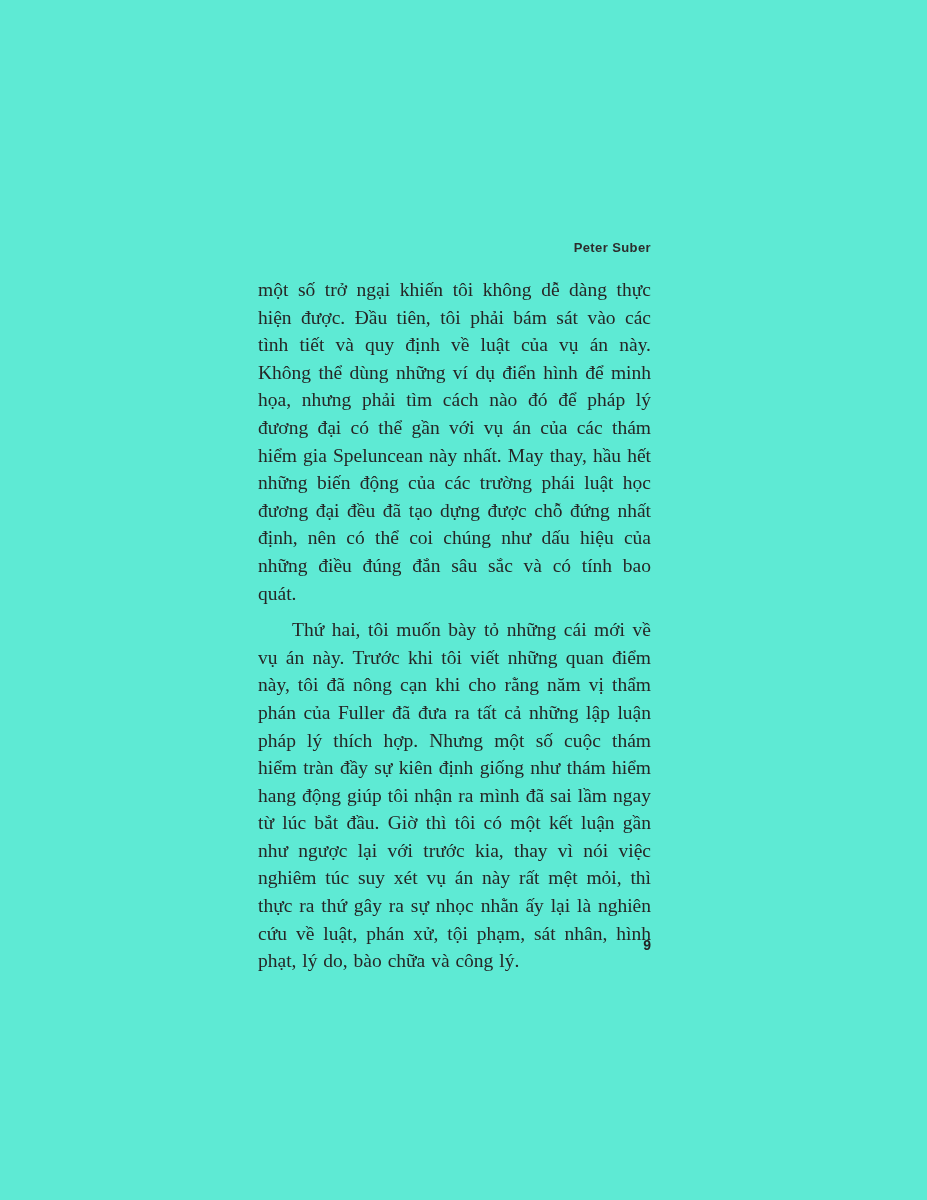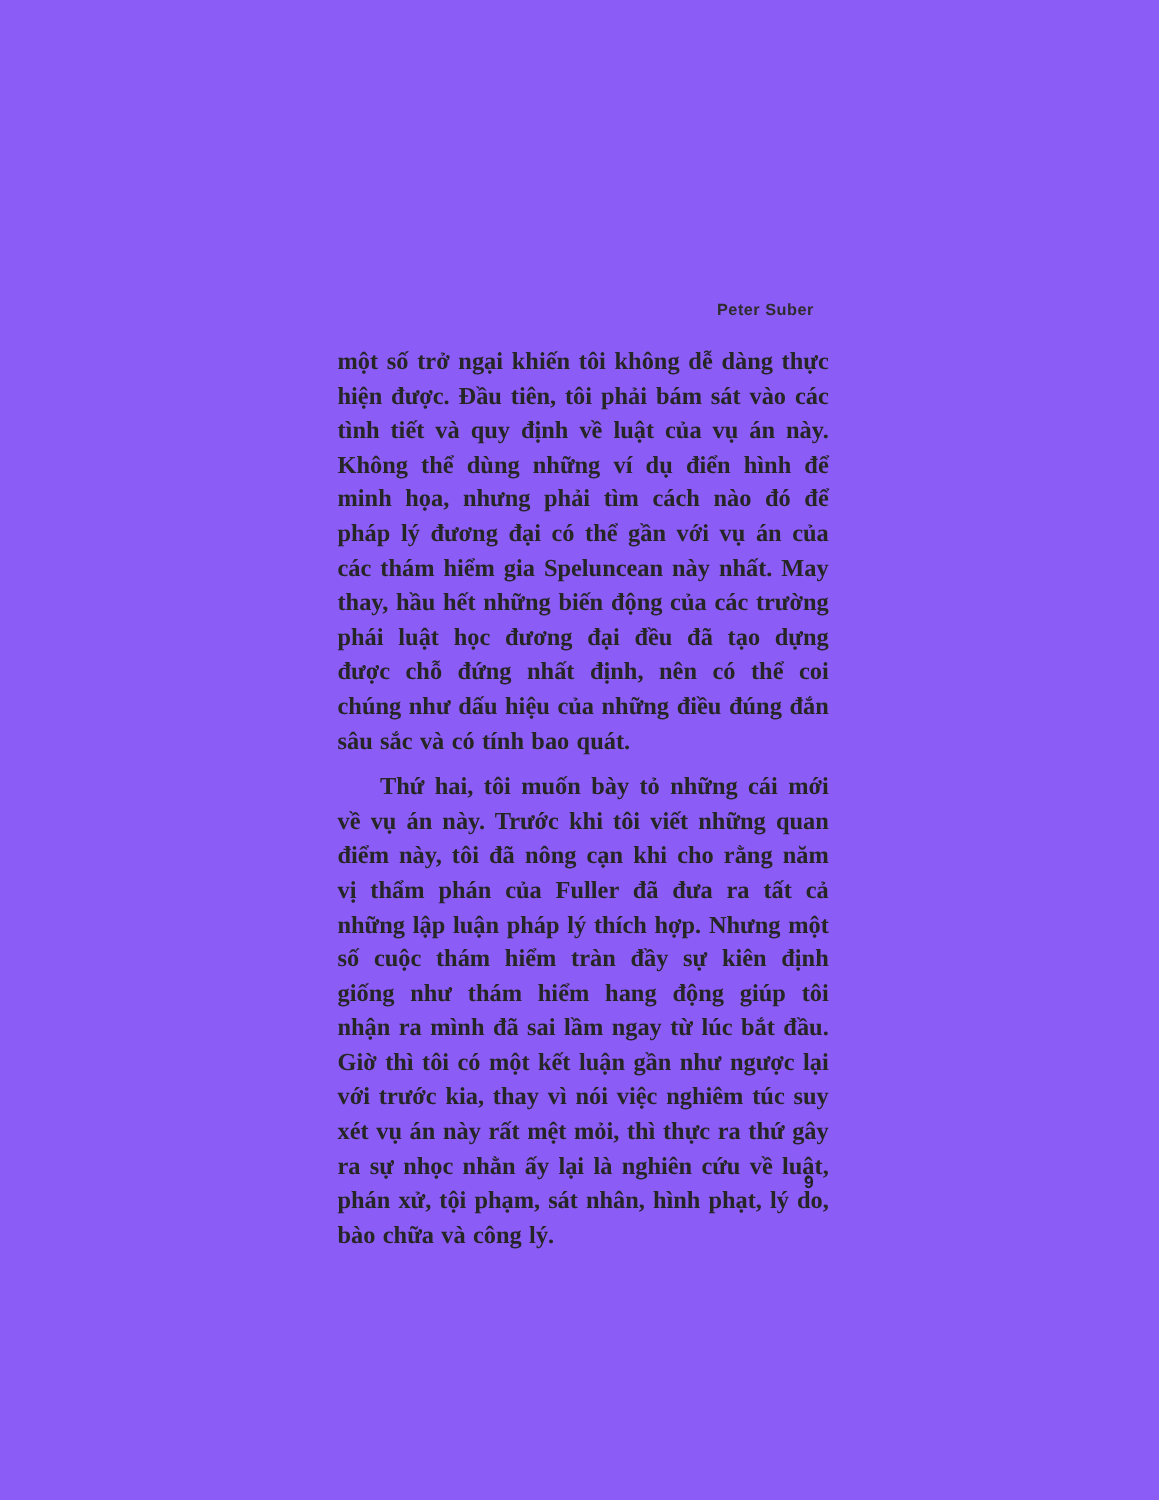--- a/index.html
+++ b/index.html
@@ -4,47 +4,46 @@
 <style>
   html, body {
     margin: 0;
     padding: 0;
     background: #ffffff;
   }
   .page {
     position: relative;
     width: 927px;
     height: 1200px;
-    background: #8b5cf6;
+    background: #5eead4;
     overflow: hidden;
     font-family: "Liberation Serif", serif;
   }
   .running-header {
     position: absolute;
     left: 258px;
     top: 240px;
     width: 393px;
     text-align: right;
     font-family: "Liberation Sans", sans-serif;
     font-size: 13px;
     font-weight: 600;
     letter-spacing: 0.4px;
     color: #2d2d2d;
   }
   .text-block {
     position: absolute;
-    left: 270px;
+    left: 258px;
     top: 276px;
     width: 393px;
     color: #262626;
     font-family: "Liberation Serif", serif;
     font-size: 19.5px;
     line-height: 27.6px;
     text-align: justify;
-    font-weight: bold;
   }
   .text-block p {
     margin: 0;
     word-spacing: 1px;
   }
   .text-block p.indented {
     margin-top: 9px;
     text-indent: 34px;
   }
   .page-number {

